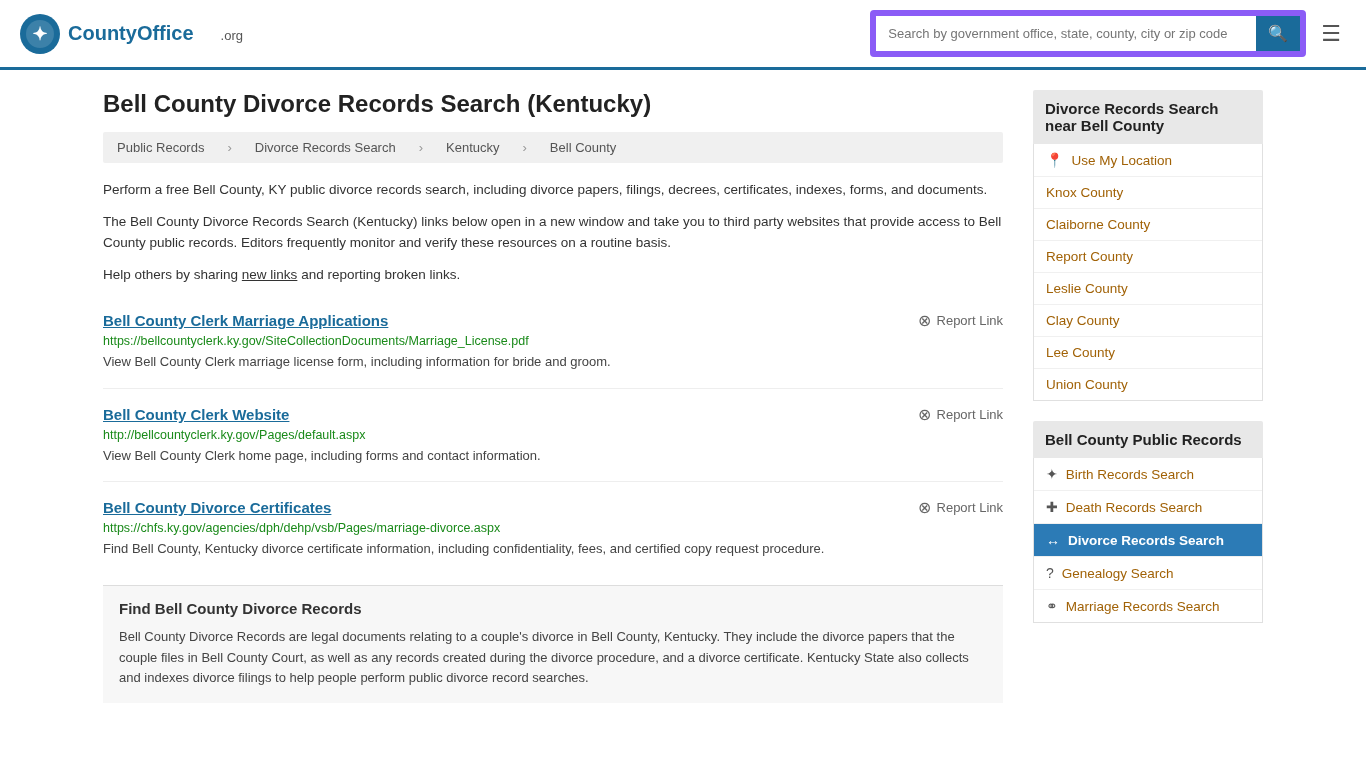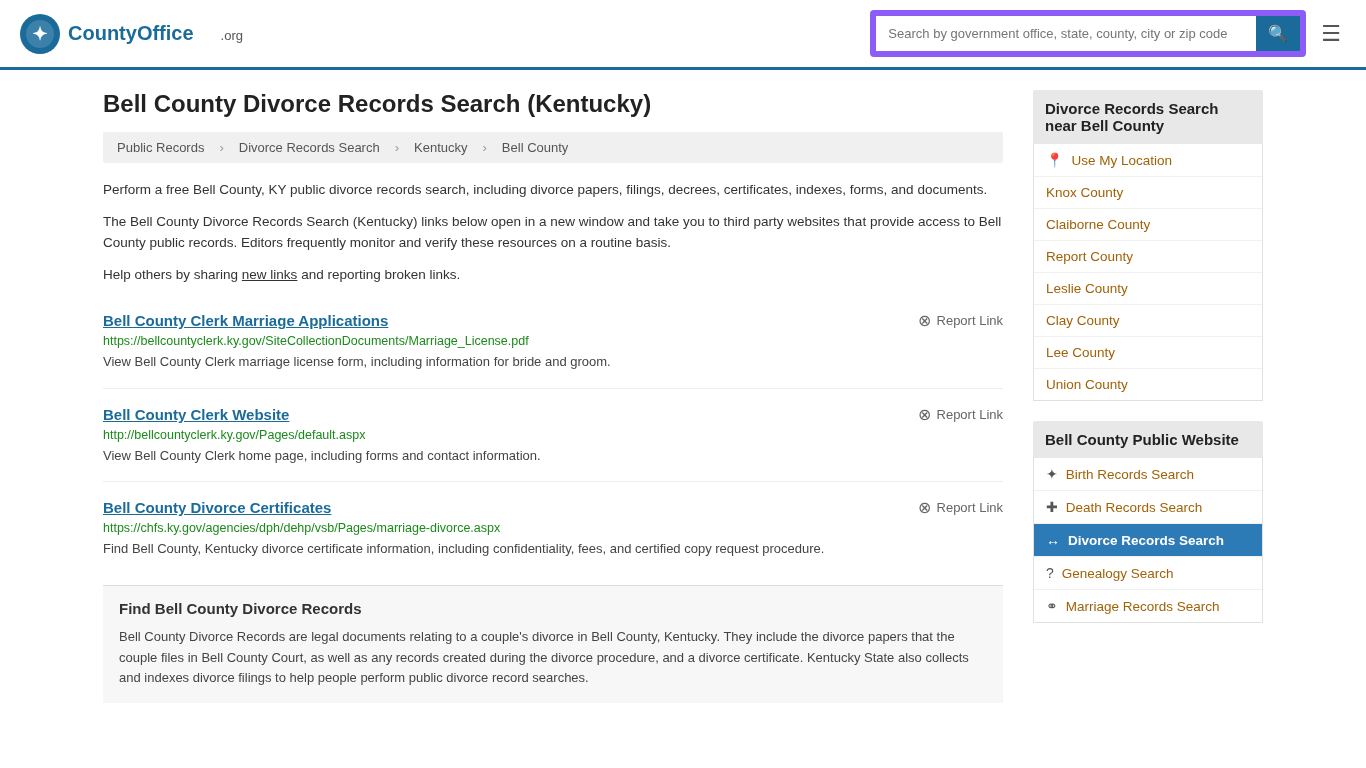--- a/index.html
+++ b/index.html
@@ -82,21 +82,21 @@
     
     .breadcrumb {
       background: #f0f0f0;
       padding: 8px 14px;
       font-size: 13px;
       color: #555;
       margin-bottom: 16px;
       border-radius: 2px;
       display: flex;
       align-items: center;
-      gap: 12px;
+      gap: 20px;
       flex-wrap: wrap;
     }
     .breadcrumb a {
       color: #555;
       text-decoration: none;
     }
     .breadcrumb .sep { color: #999; margin: 0 3px; }
 
     .intro-text {
       font-size: 13.5px;
@@ -339,21 +339,21 @@
           <li>
             <a href="#">Lee County</a>
           </li>
           <li>
             <a href="#">Union County</a>
           </li>
         </ul>
     </div>
 
     <div class="sidebar-section">
-      <div class="sidebar-title">Bell County Public Website</div>
+      <div class="sidebar-title">Bell County Public Records</div>
       <ul class="sidebar-list" id="public-records-list">
           <li>
     <span class="sidebar-icon">✦</span>
     <a href="#">Birth Records Search</a>
   </li>
           <li>
     <span class="sidebar-icon">✚</span>
     <a href="#">Death Records Search</a>
   </li>
           <li class="active">

